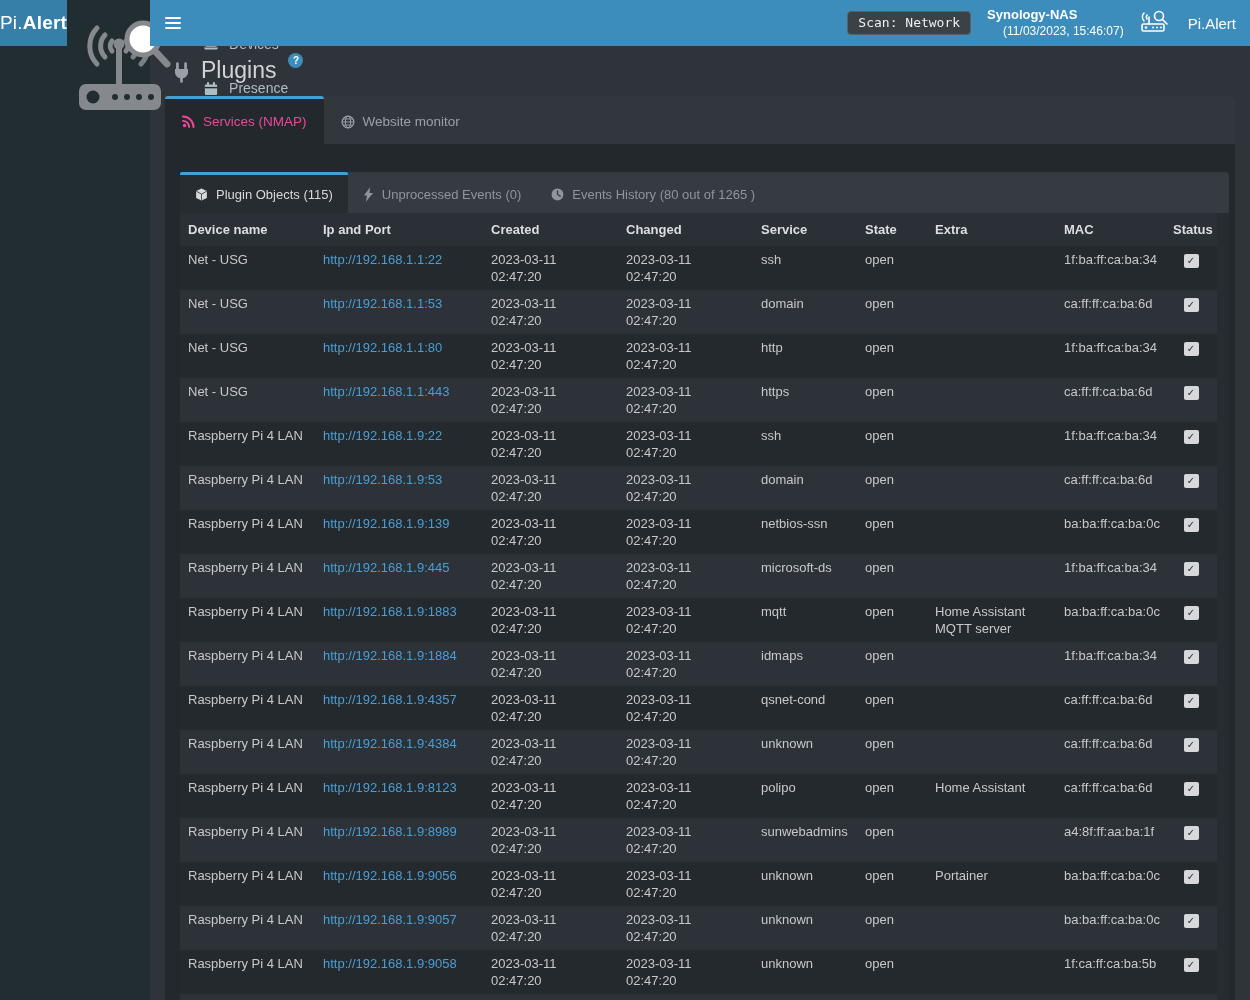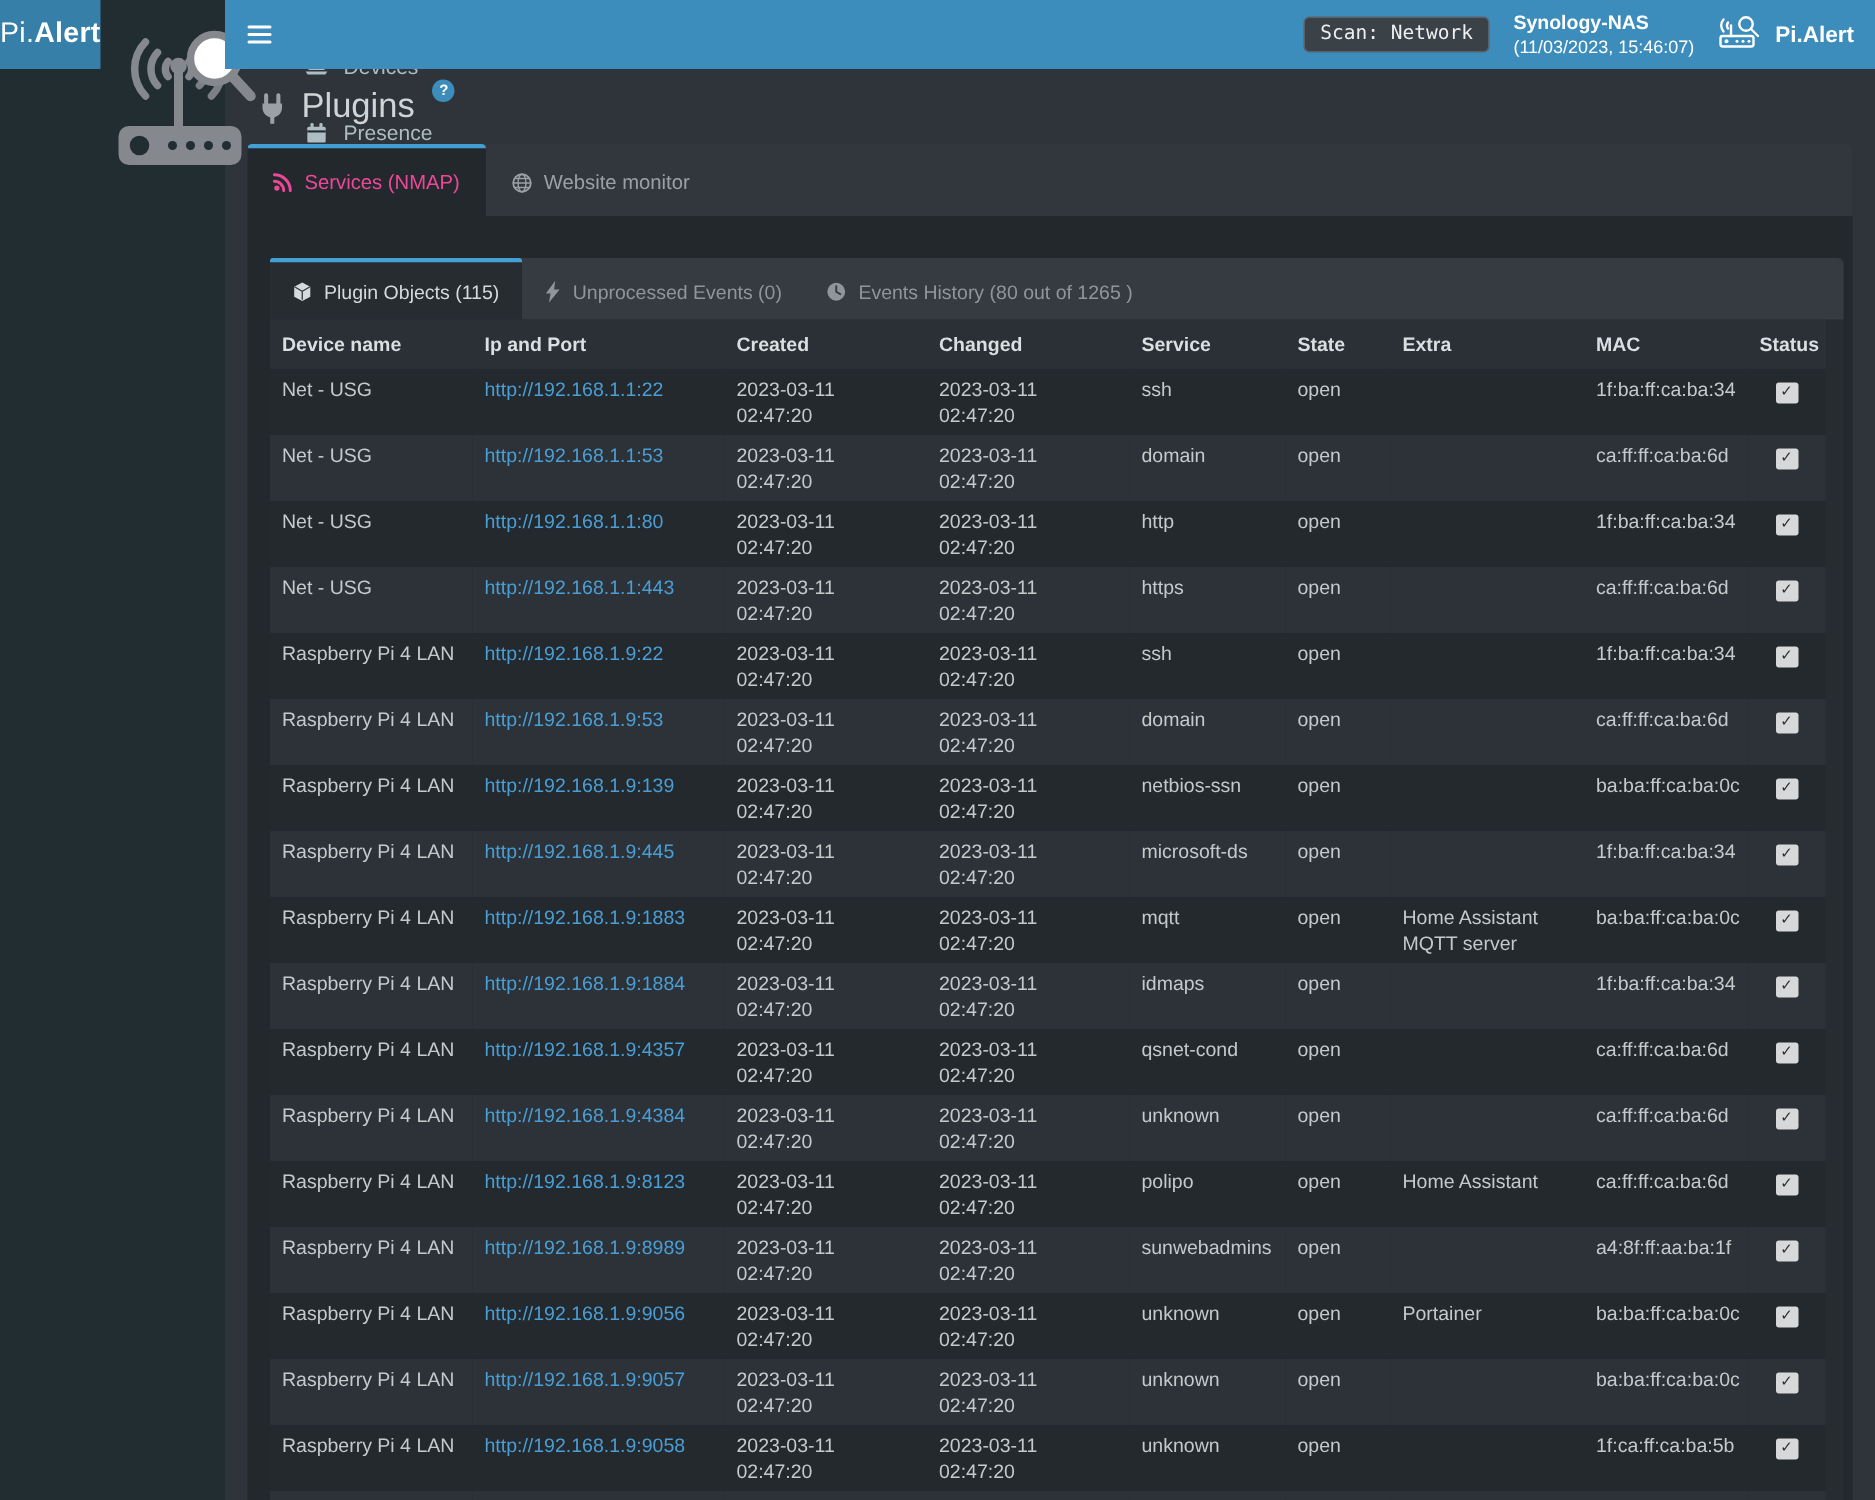--- a/index.html
+++ b/index.html
@@ -25,22 +25,22 @@
   .main { flex:1; display:flex; flex-direction:column; min-width:0; }
   .navbar { height:46px; background:#3C8DBC; display:flex; align-items:center; color:#fff; }
   .hamburger { width:46px; height:46px; display:flex; align-items:center; justify-content:center; cursor:pointer; }
   .hamburger .bars { display:flex; flex-direction:column; gap:3px; }
   .hamburger .bars i { display:block; width:16px; height:2px; background:#fff; border-radius:1px; }
   .nav-right { margin-left:auto; display:flex; align-items:center; gap:16px; padding-right:14px; }
   .scan-badge { font-family:"DejaVu Sans Mono","Liberation Mono",monospace; font-size:13px; color:#EDEFF0;
                 background:#3A4147; border:1px solid #59616A; border-radius:4px; padding:3px 10px 4px; }
   .host-block { line-height:1.25; }
   .host-name { font-size:13px; font-weight:700; }
-  .host-time { font-size:12px; }
-  .app-badge { display:flex; align-items:center; gap:8px; font-size:15px; font-weight:700; }
+  .host-time { font-size:12px;margin-left:16px; }
+  .app-badge { display:flex; align-items:center; gap:18px; font-size:15px; font-weight:400; }
   
   .page-head { display:flex; align-items:flex-start; gap:10px; padding:11px 0 0 22px; height:50px; }
   .page-title-ico { color:#9AA0A5; margin-top:5px; }
   .page-title { font-size:23px; color:#D1D4D6; font-weight:400; }
   .help-badge { width:15px; height:15px; border-radius:50%; background:#3C8DBC; color:#fff; font-size:10px;
                 display:inline-flex; align-items:center; justify-content:center; margin-left:2px; cursor:pointer;
                 position:relative; top:-4px; font-weight:700; }
   
   .tabs-row { margin:0 15px; display:flex; background:#31373D; border-radius:5px 5px 0 0; height:48px; }
   .main-tab { display:flex; align-items:center; gap:8px; padding:0 17px; font-size:13.5px; color:#9AA1A6;

